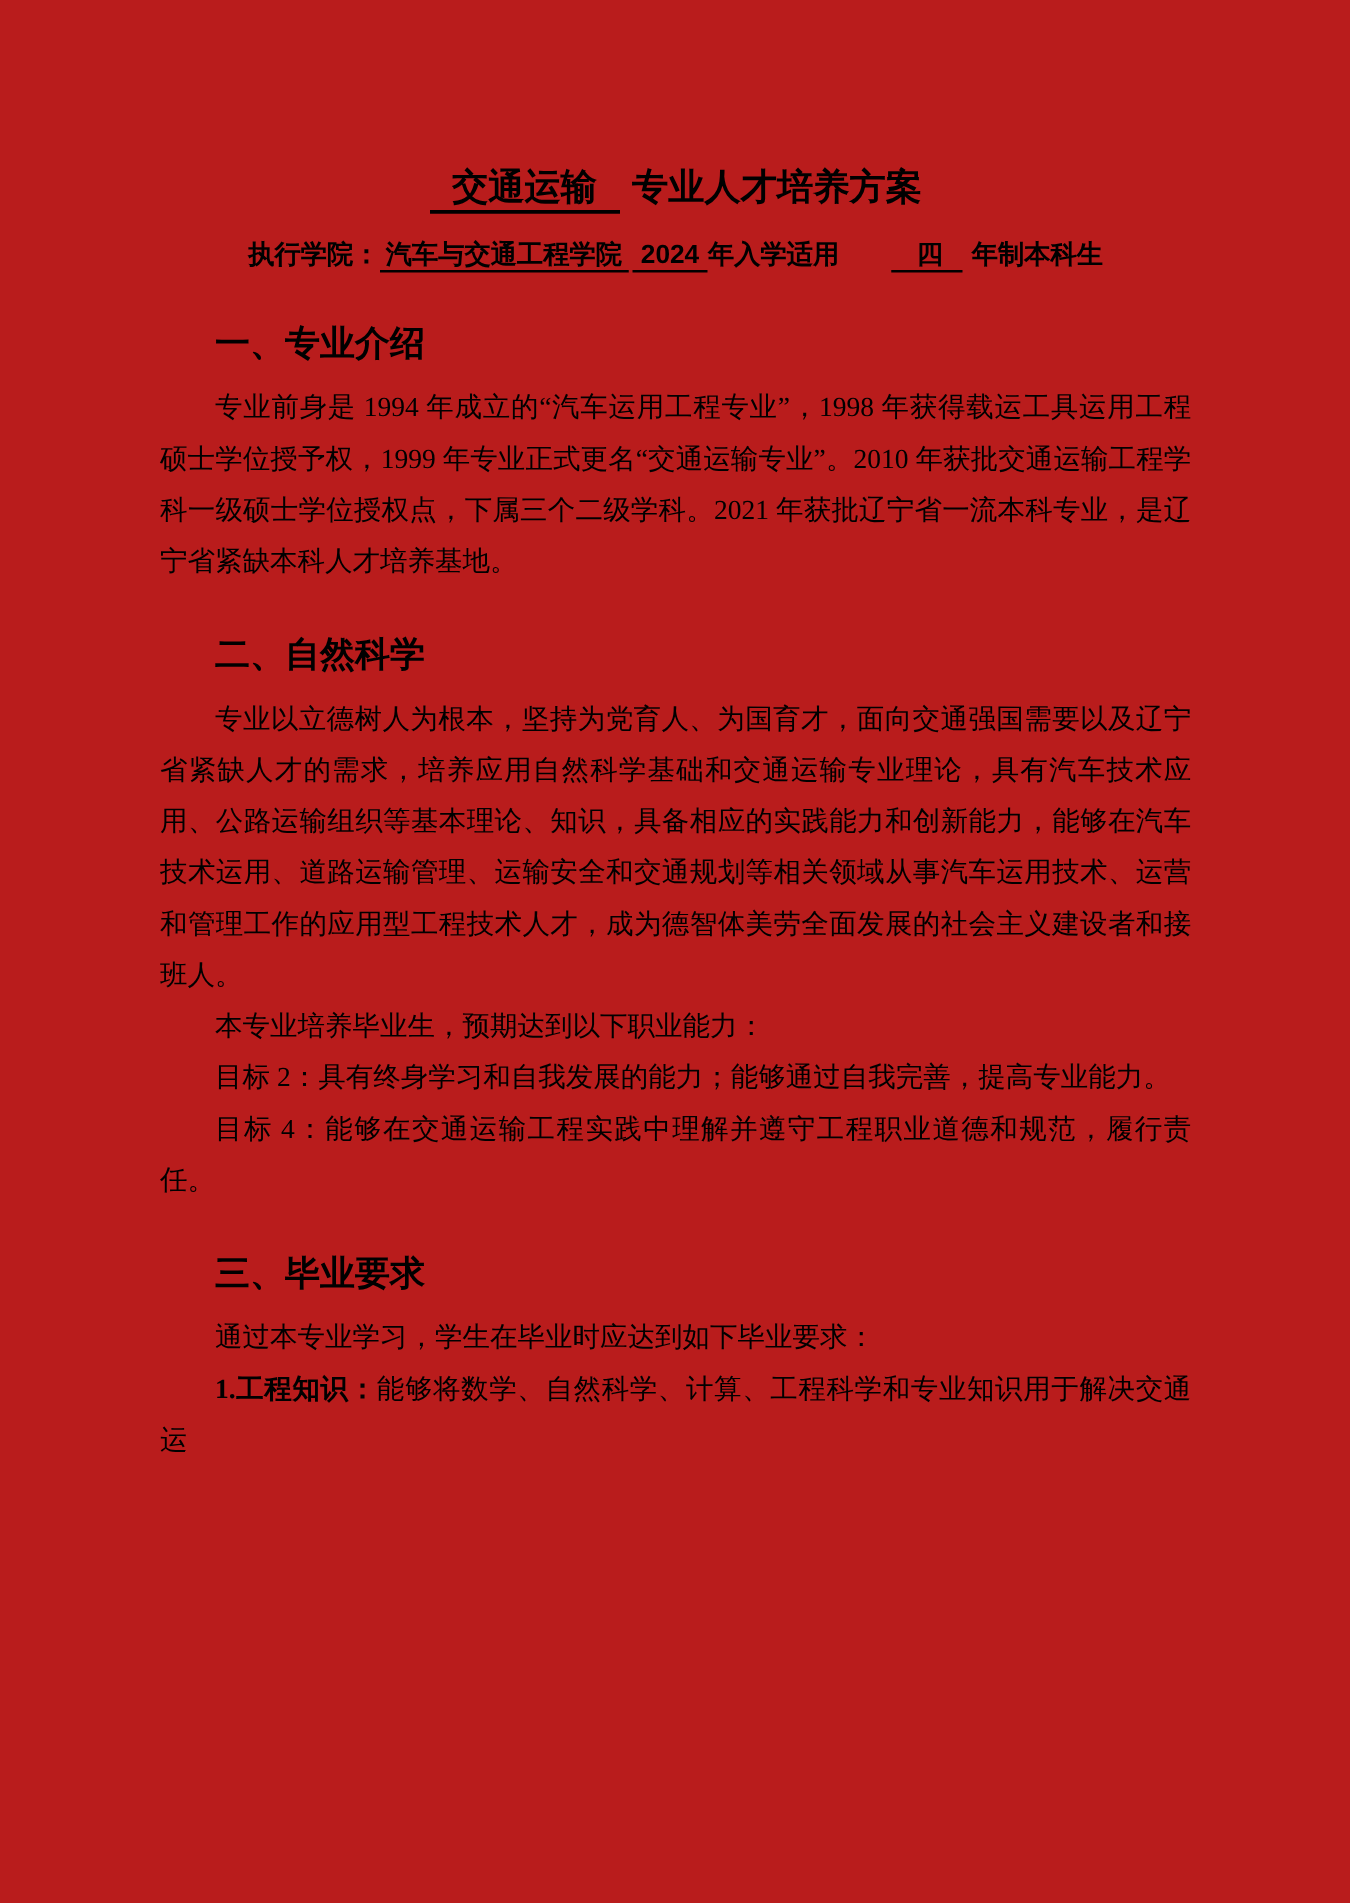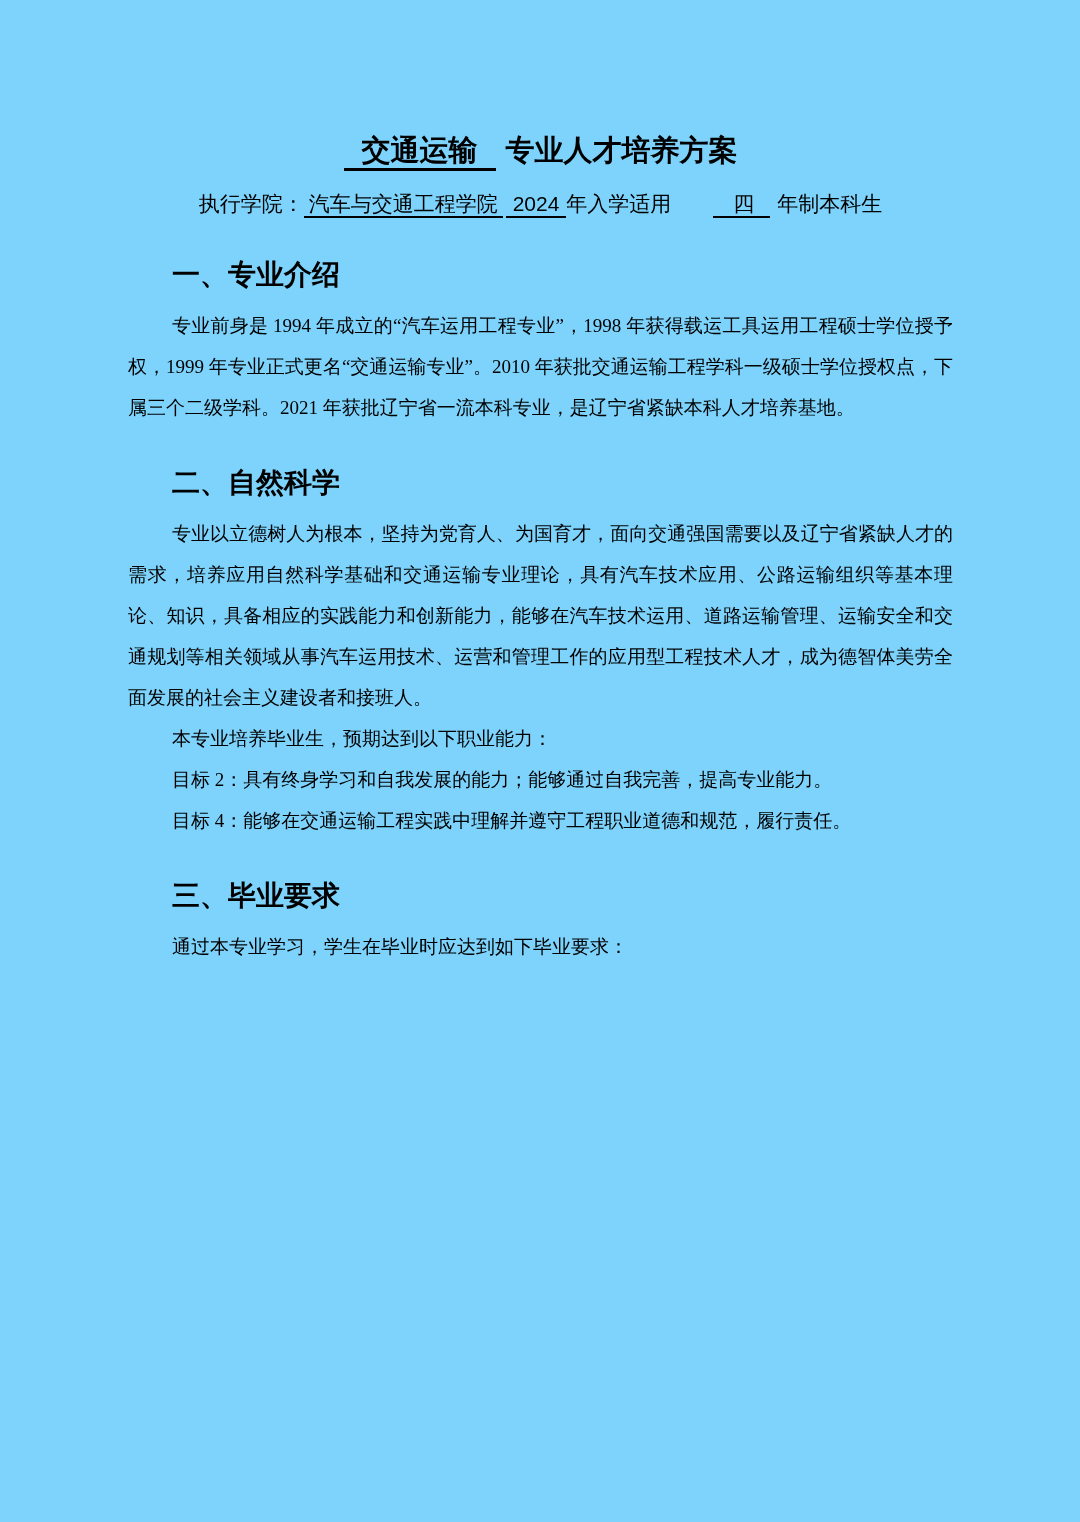--- a/index.html
+++ b/index.html
@@ -11,40 +11,40 @@
     width: 1080px;
     height: 1522px;
     overflow: hidden;
     color: #000;
   }
   .page {
     box-sizing: border-box;
     width: 1080px;
     height: 1522px;
     padding: 126px 127px 0 128px;
-    background: #7dd3fc;
+    background: #b91c1c;
   }
   .doc-title {
     text-align: center;
     font-family: "Liberation Serif", "DejaVu Serif", serif;
     font-weight: bold;
     font-size: 29px;
     line-height: 48px;
     white-space: nowrap;
   }
   .doc-title .u-title {
     border-bottom: 3px solid #000;
     padding: 0 18px 2px 18px;
     margin-right: 10px;
   }
   .doc-subtitle {
     margin-top: 14px;
     text-align: center;
     font-family: "Liberation Sans", "DejaVu Sans", sans-serif;
-    font-weight: normal;
+    font-weight: bold;
     font-size: 21px;
     line-height: 32px;
     white-space: nowrap;
   }
   .doc-subtitle .u {
     border-bottom: 2px solid #000;
     padding: 0 5px 1px 5px;
   }
   .doc-subtitle .u-year {
     border-bottom: 2px solid #000;
@@ -60,21 +60,21 @@
   h2.section-heading {
     font-family: "Liberation Sans", "DejaVu Sans", sans-serif;
     font-weight: bold;
     font-size: 28px;
     line-height: 33px;
     margin: 38px 0 14px 0;
     padding-left: 44px;
   }
   p.body-par {
     font-family: "Liberation Serif", "DejaVu Serif", serif;
-    font-size: 19px;
+    font-size: 22px;
     line-height: 41px;
     text-align: justify;
     text-justify: inter-ideograph;
     text-indent: 44px;
     margin: 0;
   }
   p.body-par b {
     font-weight: bold;
   }
 </style>
@@ -100,15 +100,18 @@
     <h2 class="section-heading">二、自然科学</h2>
     <p class="body-par">专业以立德树人为根本，坚持为党育人、为国育才，面向交通强国需要以及辽宁省紧缺人才的需求，培养应用自然科学基础和交通运输专业理论，具有汽车技术应用、公路运输组织等基本理论、知识，具备相应的实践能力和创新能力，能够在汽车技术运用、道路运输管理、运输安全和交通规划等相关领域从事汽车运用技术、运营和管理工作的应用型工程技术人才，成为德智体美劳全面发展的社会主义建设者和接班人。</p>
     <p class="body-par">本专业培养毕业生，预期达到以下职业能力：</p>
     <p class="body-par">目标 2：具有终身学习和自我发展的能力；能够通过自我完善，提高专业能力。</p>
     <p class="body-par">目标 4：能够在交通运输工程实践中理解并遵守工程职业道德和规范，履行责任。</p>
   </div>
 
   <div>
     <h2 class="section-heading">三、毕业要求</h2>
     <p class="body-par">通过本专业学习，学生在毕业时应达到如下毕业要求：</p>
+    <p class="body-par">
+      <b>1.工程知识：</b><span>能够将数学、自然科学、计算、工程科学和专业知识用于解决交通运</span>
+    </p>
   </div>
 
 </div>
 
 </body></html>

